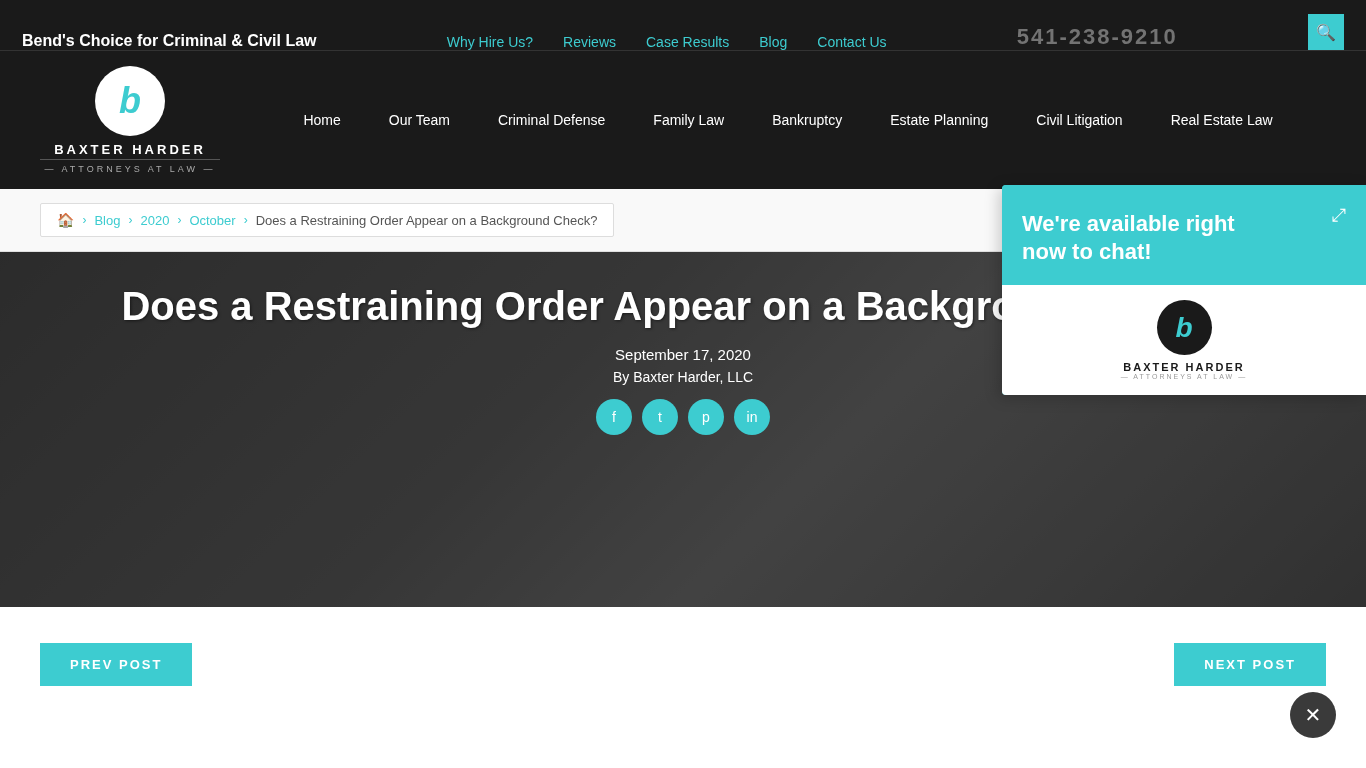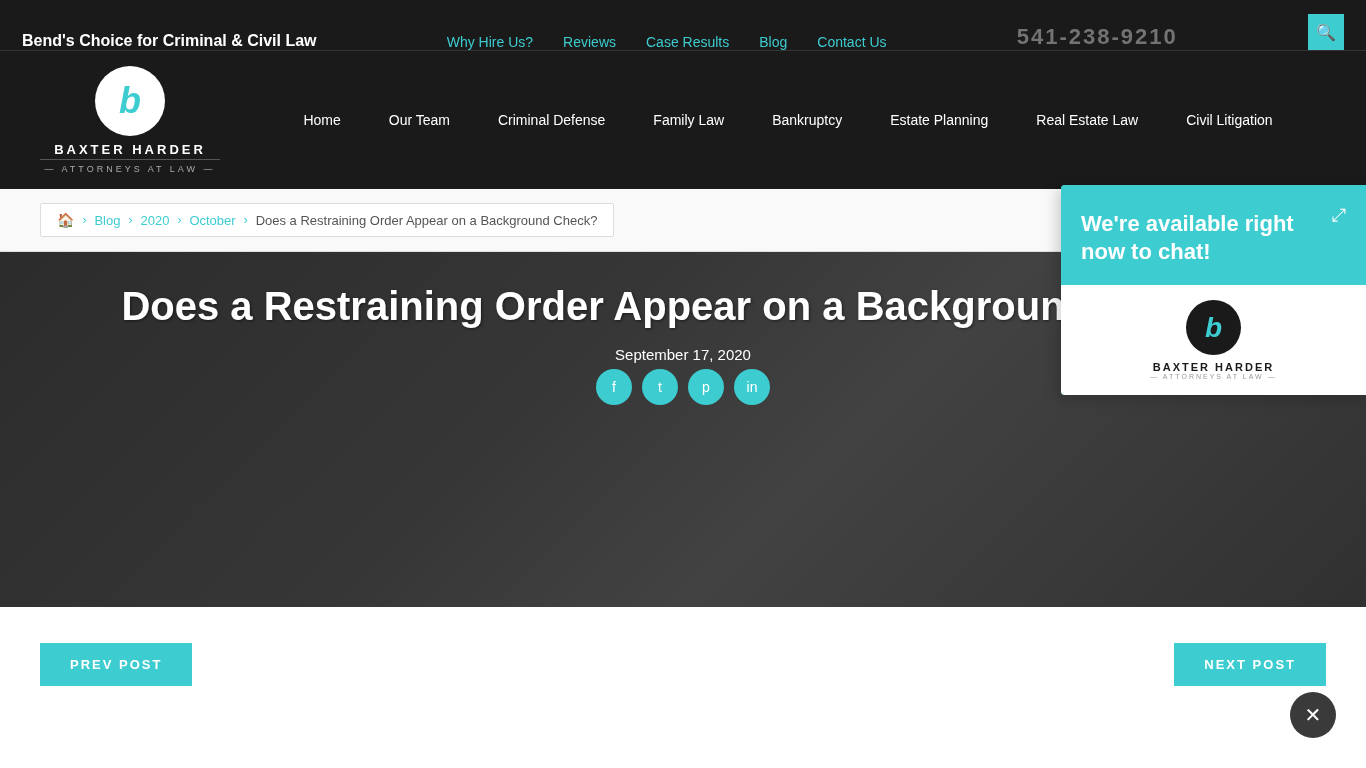--- a/index.html
+++ b/index.html
@@ -232,21 +232,21 @@
       letter-spacing: 2px;
       cursor: pointer;
       text-transform: uppercase;
     }
 
     
     .chat-widget {
       position: fixed;
       right: 0;
       top: 185px;
-      width: 305px;
+      width: 364px;
       background: #3dccd0;
       border-radius: 4px 0 0 4px;
       z-index: 100;
       overflow: hidden;
       box-shadow: -3px 3px 15px rgba(0,0,0,0.2);
       margin-left: 48px;
     }
     .chat-header {
       background: #3dccd0;
       padding: 25px 20px 20px;
@@ -380,22 +380,22 @@
     <hr class="logo-line">
     <div class="logo-sub">— ATTORNEYS AT LAW —</div>
   </div>
   <nav class="main-nav">
     <a>Home</a>
     <a>Our Team</a>
     <a>Criminal Defense</a>
     <a>Family Law</a>
     <a>Bankruptcy</a>
     <a>Estate Planning</a>
+    <a>Civil Litigation</a>
     <a>Real Estate Law</a>
-    <a>Civil Litigation</a>
   </nav>
 </div>
 
 <div class="breadcrumb-bar">
   <div class="breadcrumb">
     <span class="breadcrumb-item">
       <span class="home-icon">🏠</span>
     </span>
     <span class="breadcrumb-sep">›</span>
     <span class="breadcrumb-item">Blog</span>
@@ -407,20 +407,21 @@
     <span class="breadcrumb-item active">Does a Restraining Order Appear on a Background Check?</span>
   </div>
 </div>
 
 <div class="hero-wrapper">
   <div class="hero-photo-sim"></div>
   <div style="position:absolute;inset:0;background:rgba(10,10,10,0.55);z-index:1;"></div>
   <div class="hero-content">
     <h1 class="hero-title">Does a Restraining Order Appear on a Background Check?</h1>
     <p class="hero-date">September 17, 2020</p>
+    <p class="hero-author">By Baxter Harder, LLC</p>
     <div class="social-icons">
       <a class="social-icon">f</a>
       <a class="social-icon">t</a>
       <a class="social-icon">p</a>
       <a class="social-icon">in</a>
     </div>
   </div>
 </div>
 
 <div class="bottom-nav">

